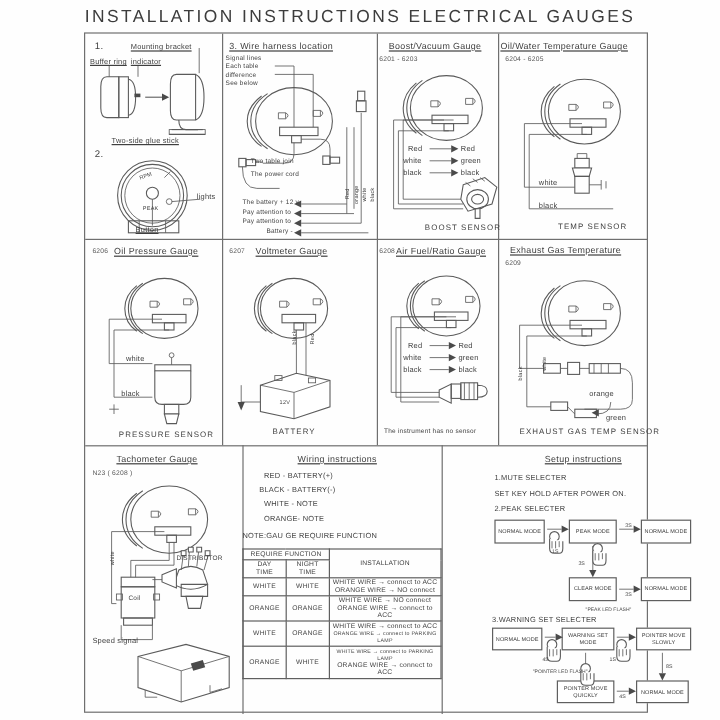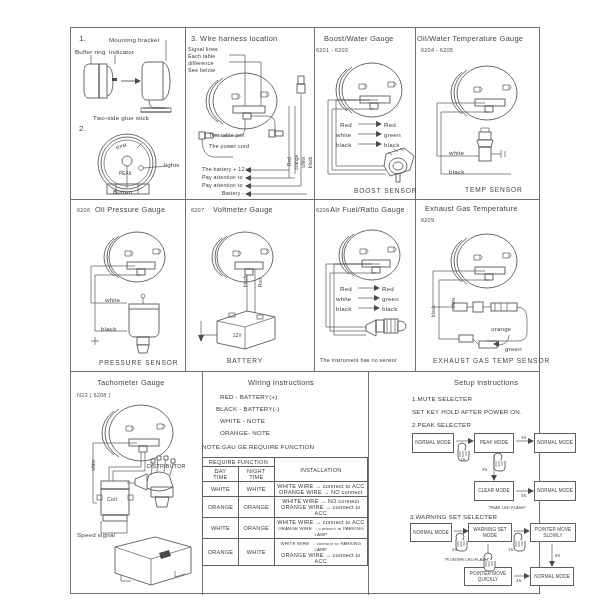--- a/index.html
+++ b/index.html
@@ -26,21 +26,21 @@
     border:1.1px solid #6f6f6f;box-sizing:border-box;
   }
   .vline,.hline{position:absolute;background:#6f6f6f;}
   .vline{width:1px;}
   .hline{height:1px;}
 
   .cell{position:absolute;box-sizing:border-box;}
   .chead{
     font-size:7.4px;color:#3f3f3f;letter-spacing:.3px;white-space:nowrap;
   }
-  .u{}
+  .u{text-decoration:underline;}
   .num{font-size:5.6px;color:#555;letter-spacing:.2px;}
   .lbl{position:absolute;font-size:6.2px;color:#3f3f3f;white-space:nowrap;letter-spacing:.2px;}
   .lbl.sm{font-size:5.4px;}
   .lbl.xs{font-size:4.6px;}
   .lbl.cap{font-size:6.6px;letter-spacing:.9px;}
   .lbl.rot{transform:rotate(-90deg);transform-origin:left top;}
   svg{position:absolute;left:0;top:0;overflow:visible;}
   .stk{fill:none;stroke:#5a5a5a;stroke-width:.9;}
   .stk2{fill:none;stroke:#5a5a5a;stroke-width:.7;}
   .stkf{fill:#fff;stroke:#5a5a5a;stroke-width:.9;}
@@ -59,20 +59,21 @@
     background:#fff;letter-spacing:.1px;
   }
   .tiny{position:absolute;font-size:4.2px;color:#4a4a4a;white-space:nowrap;}
   .arrowlbl{position:absolute;font-size:4.4px;color:#4a4a4a;}
 </style>
 </head>
 <body>
 
 <div id="sheet">
 
+  <div class="title">INSTALLATION INSTRUCTIONS ELECTRICAL GAUGES</div>
 
   <div class="grid">
 
     <div class="vline" style="left:114px;top:0;height:343px;"></div>
     <div class="vline" style="left:243px;top:0;height:343px;"></div>
     <div class="vline" style="left:344px;top:0;height:343px;"></div>
     <div class="hline" style="left:0;top:171px;width:469px;"></div>
     <div class="hline" style="left:0;top:343px;width:469px;"></div>
 
     <div class="vline" style="left:131px;top:343px;height:224px;"></div>
@@ -194,21 +195,21 @@
       <div class="lbl xs rot" style="left:116px;top:140px;">white</div>
       <div class="lbl xs rot" style="left:123px;top:140px;">black</div>
 
       <div class="lbl sm" style="left:17px;top:138px;">The battery + 12 v</div>
       <div class="lbl sm" style="left:17px;top:146px;">Pay attention to</div>
       <div class="lbl sm" style="left:17px;top:154px;">Pay attention to</div>
       <div class="lbl sm" style="left:37px;top:162px;">Battery -</div>
     </div>
 
     <div class="cell" style="left:243px;top:0;width:101px;height:171px;">
-      <div class="chead u" style="position:absolute;left:10px;top:6px;">Boost/Water Gauge</div>
+      <div class="chead u" style="position:absolute;left:10px;top:6px;">Boost/Vacuum Gauge</div>
       <div class="num" style="position:absolute;left:2px;top:19px;">6201 - 6203</div>
 
       <svg width="101" height="171">
         <ellipse class="stk" cx="58" cy="62" rx="30" ry="27"></ellipse>
         <path class="stk" d="M38,39 q-13,9 -13,23 q0,14 13,23"></path>
         <path class="stk" d="M33,41 q-11,9 -11,21 q0,13 11,21"></path>
         <path class="stk2" d="M45,56 l6,0 0,5 -6,0 z"></path>
           <path class="stk2" d="M51,56 q4,2 0,5"></path>
         <path class="stk2" d="M74,54 l6,0 0,5 -6,0 z"></path>
           <path class="stk2" d="M80,54 q4,2 0,5"></path>

